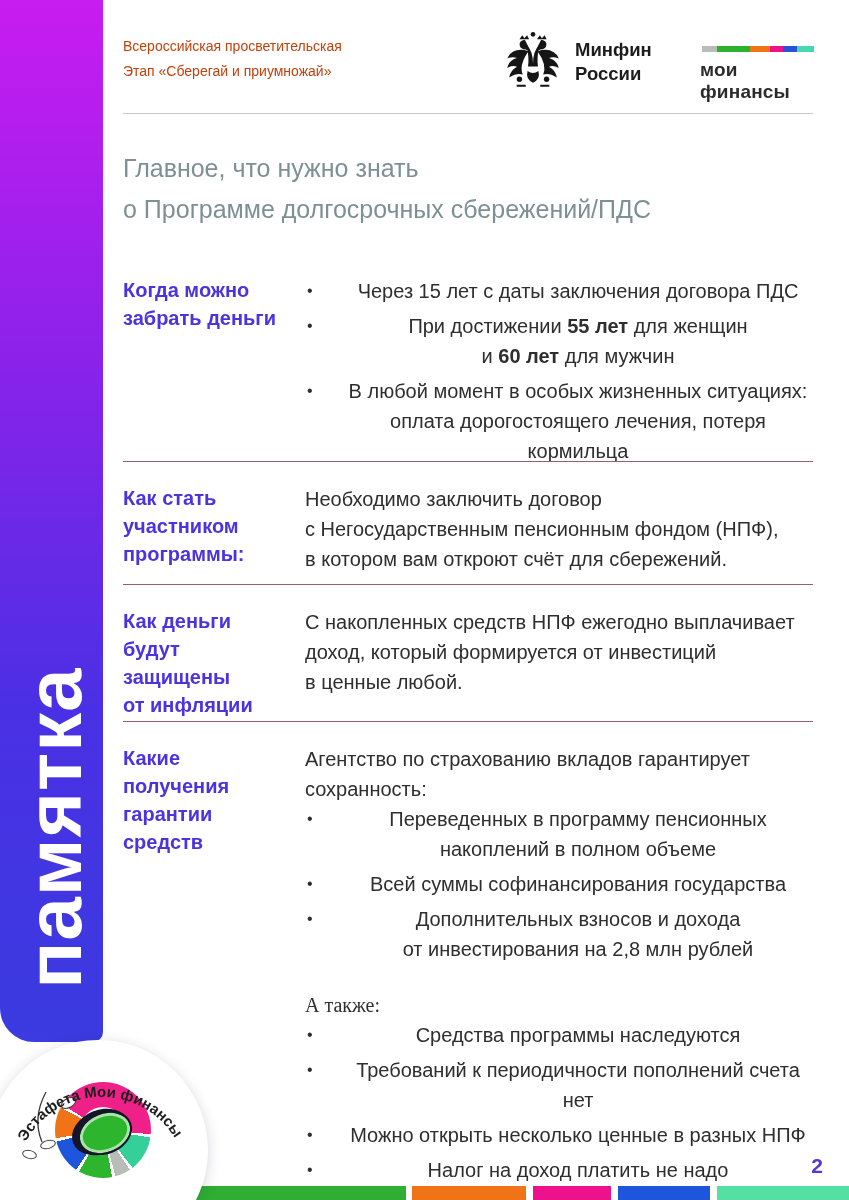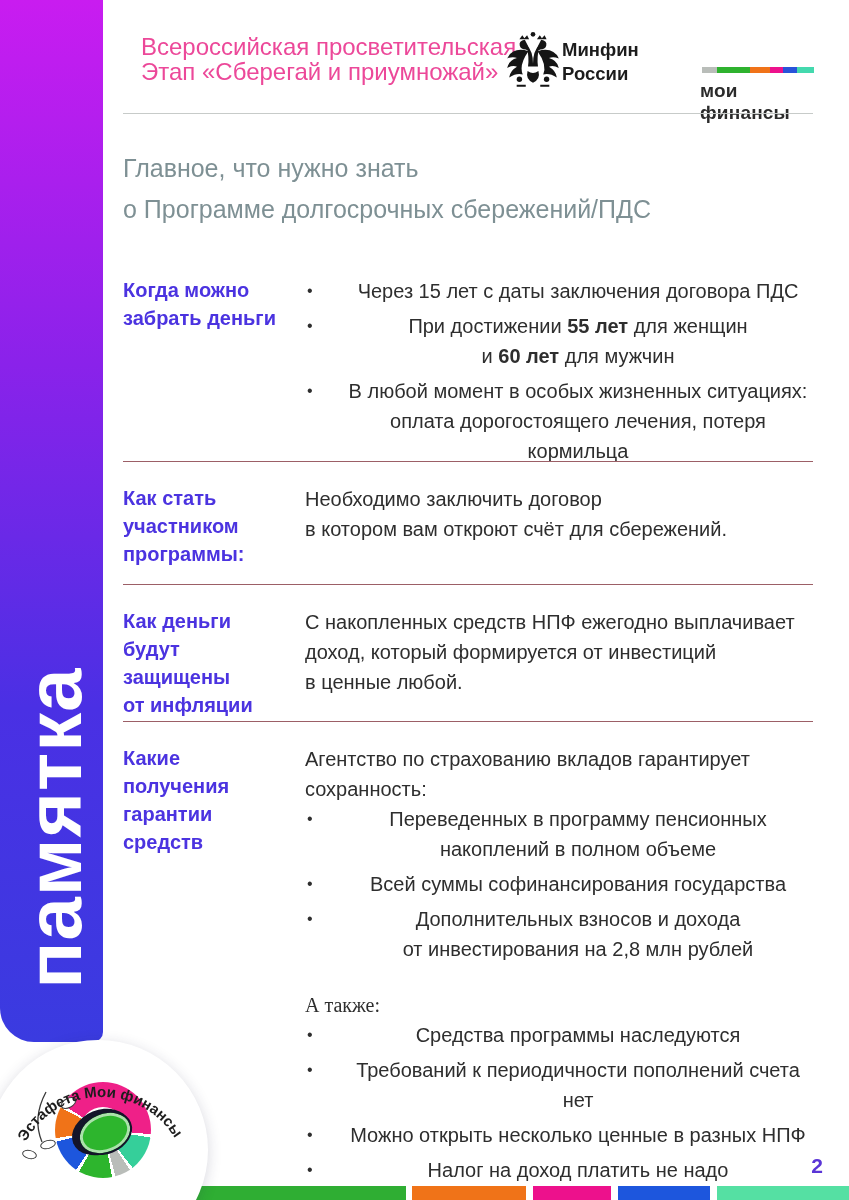--- a/index.html
+++ b/index.html
@@ -7,25 +7,25 @@
         font-family:"Liberation Sans",sans-serif;color:#2e2e2e;}
 
   
   .sidebar-bar{position:absolute;left:0;top:0;width:103px;height:1042px;
     background:linear-gradient(180deg,#c91cf0 0%,#8a22ea 35%,#4a30e4 68%,#3a3be0 100%);
     border-bottom-left-radius:34px;border-bottom-right-radius:10px;z-index:1;}
   .vertical-label{position:absolute;left:54px;top:828px;transform:translate(-50%,-50%) rotate(-90deg);
     white-space:nowrap;color:#ffffff;font-weight:bold;font-size:78px;letter-spacing:1px;z-index:2;}
 
   
-  .header-text{position:absolute;left:123px;top:34px;font-size:24px;line-height:25px;color:#ec4899;margin-left:18px;}
+  .header-text{position:absolute;left:123px;top:34px;font-size:14px;line-height:25px;color:#c2410c;}
   .minfin{position:absolute;left:504px;top:30px;display:flex;align-items:center;}
   .minfin svg{display:block;}
-  .minfin-name{font-size:18.5px;line-height:24px;font-weight:bold;color:#1c1c1c;}
-  .moifin{position:absolute;left:700px;top:46px;width:115px;margin-top:21px;}
+  .minfin-name{margin-left:13px;font-size:18.5px;line-height:24px;font-weight:bold;color:#1c1c1c;}
+  .moifin{position:absolute;left:700px;top:46px;width:115px;}
   .moifin-stripe{display:flex;height:6px;width:112px;margin-left:2px;}
   .moifin-stripe span{height:6px;}
   .moifin-label{margin-top:7px;font-size:19px;font-weight:bold;color:#2b2b2b;letter-spacing:0.2px;}
   .header-rule{position:absolute;left:123px;top:113px;width:690px;border-top:1.5px solid #c7cbc9;}
 
   
   .doc-title{position:absolute;left:123px;top:148px;font-size:25px;line-height:41px;color:#7e9094;}
 
   
   .section{position:absolute;left:123px;width:700px;display:flex;}
@@ -151,20 +151,21 @@
   <div class="rule" style="top:461px"></div>
 
   <div class="section" style="top:484px">
     <div class="sec-head">
       <div>Как стать</div>
       <div>участником</div>
       <div>программы:</div>
     </div>
     <div class="sec-body">
       <div>Необходимо заключить договор</div>
+      <div>с Негосударственным пенсионным фондом (НПФ),</div>
       <div>в котором вам откроют счёт для сбережений.</div>
     </div>
   </div>
 
   <div class="rule" style="top:584px"></div>
 
   <div class="section" style="top:607px">
     <div class="sec-head">
       <div>Как деньги</div>
       <div>будут</div>

